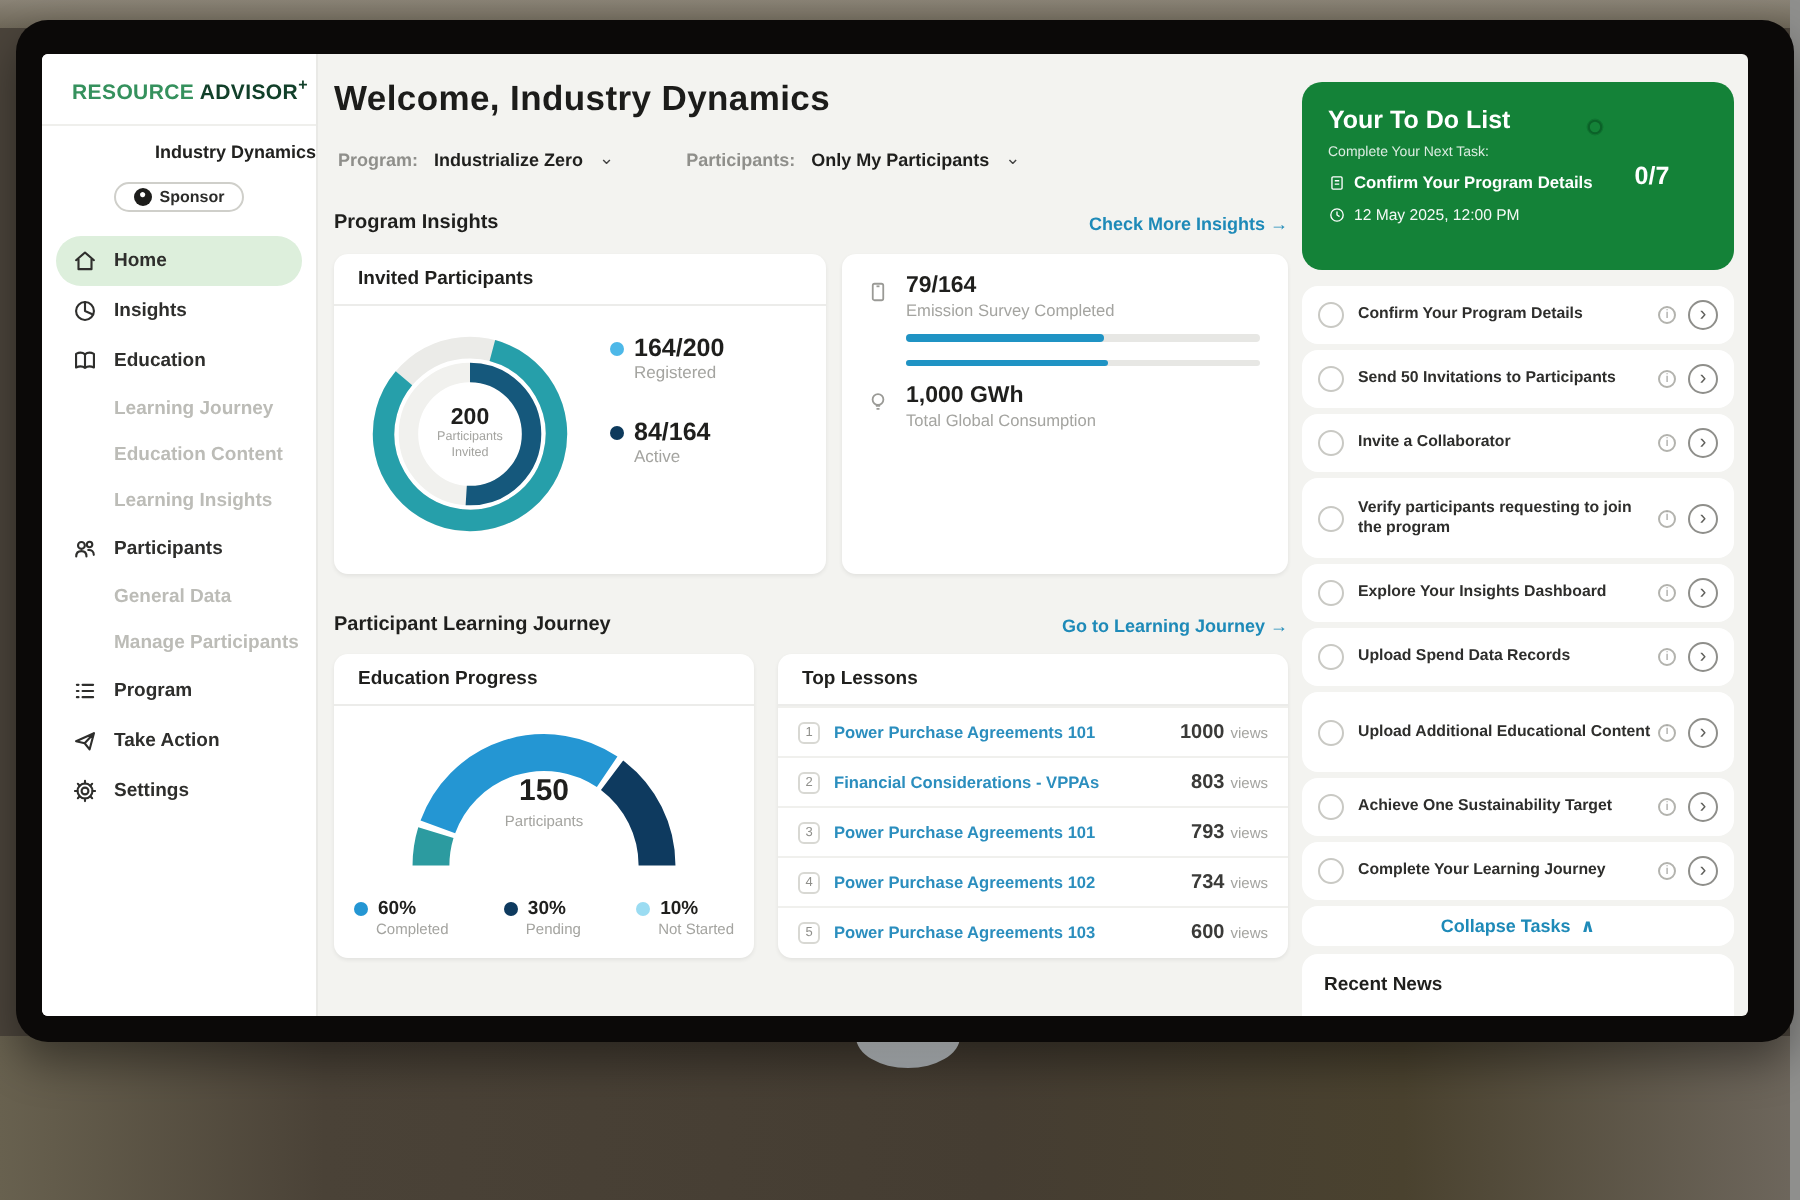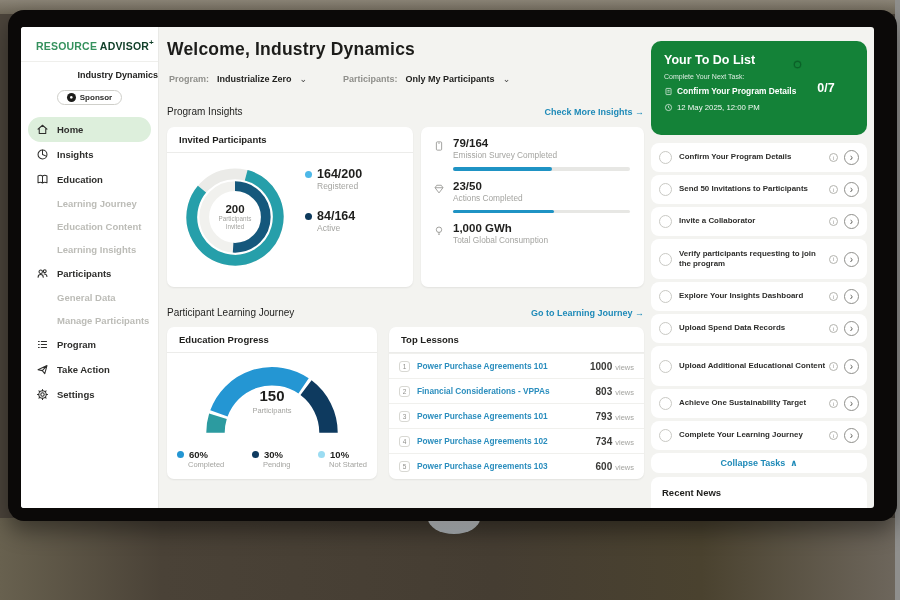--- a/index.html
+++ b/index.html
@@ -36,21 +36,21 @@
   .nav-sub { display:flex; align-items:center; height:23px; padding-left:36px; font-size:9.5px; font-weight:600; color:#bcbcb7; }
   .nav-item svg { width:13px; height:13px; stroke:#2e2e2c; fill:none; stroke-width:1.3; stroke-linecap:round; stroke-linejoin:round; }
 
   
   .title { position:absolute; left:146px; top:12px; font-size:17.5px; font-weight:800; color:#1c1c1a; letter-spacing:.2px; }
   .filters { position:absolute; left:148px; top:47px; display:flex; align-items:flex-end; gap:8px; font-size:9px; }
   .flabel { color:#8f8f8b; font-weight:600; }
   .fvalue { color:#1f1f1d; font-weight:800; }
   .fchev  { color:#444; font-size:9px; margin-right:28px; }
   .secrow { position:absolute; left:146px; width:477px; display:flex; justify-content:space-between; align-items:center; }
-  .sectitle { font-size:10px; font-weight:400; color:#1f1f1d;text-align:center; }
+  .sectitle { font-size:10px; font-weight:700; color:#1f1f1d;text-align:center; }
   .seclink  { font-size:9px; font-weight:700; color:#1e8ab8; cursor:pointer; }
 
   .card { position:absolute; background:#fff; border-radius:7px; box-shadow:0 1px 2px rgba(0,0,0,.07); }
   .card-h { height:26px; line-height:26px; padding:0 12px; font-size:9.5px; font-weight:800; color:#1f1f1d; border-bottom:1px solid #ececea; }
 
   
   .donutwrap { position:absolute; left:14px; top:36px; width:108px; height:108px; }
   .donut-center { position:absolute; left:0; top:0; width:108px; height:108px; display:flex; flex-direction:column;
                   align-items:center; justify-content:center; text-align:center; }
   .donut-center .v { font-size:11.5px; font-weight:800; color:#1f1f1d; }
@@ -260,29 +260,20 @@
               <path d="M7 4.2 H9"></path>
             </svg>
         <div>
           <div class="v">79/164</div>
           <div class="s">Emission Survey Completed</div>
         </div>
       </div>
       <div class="track">
             <div class="fill" style="width:56%;"></div>
           </div>
-      <div class="stat">
-        <svg viewBox="0 0 16 16">
-              <path d="M5 3 H11 L13.3 6.3 L8 13.2 L2.7 6.3 Z M2.7 6.3 H13.3"></path>
-            </svg>
-        <div>
-          <div class="v">23/50</div>
-          <div class="s">Actions Completed</div>
-        </div>
-      </div>
       <div class="track">
             <div class="fill" style="width:57%;"></div>
           </div>
       <div class="stat">
         <svg viewBox="0 0 16 16">
               <circle cx="8" cy="6.3" r="3.6"></circle>
               <path d="M6.6 10.6 H9.4 M7 12.6 H9"></path>
             </svg>
         <div>
           <div class="v">1,000 GWh</div>

